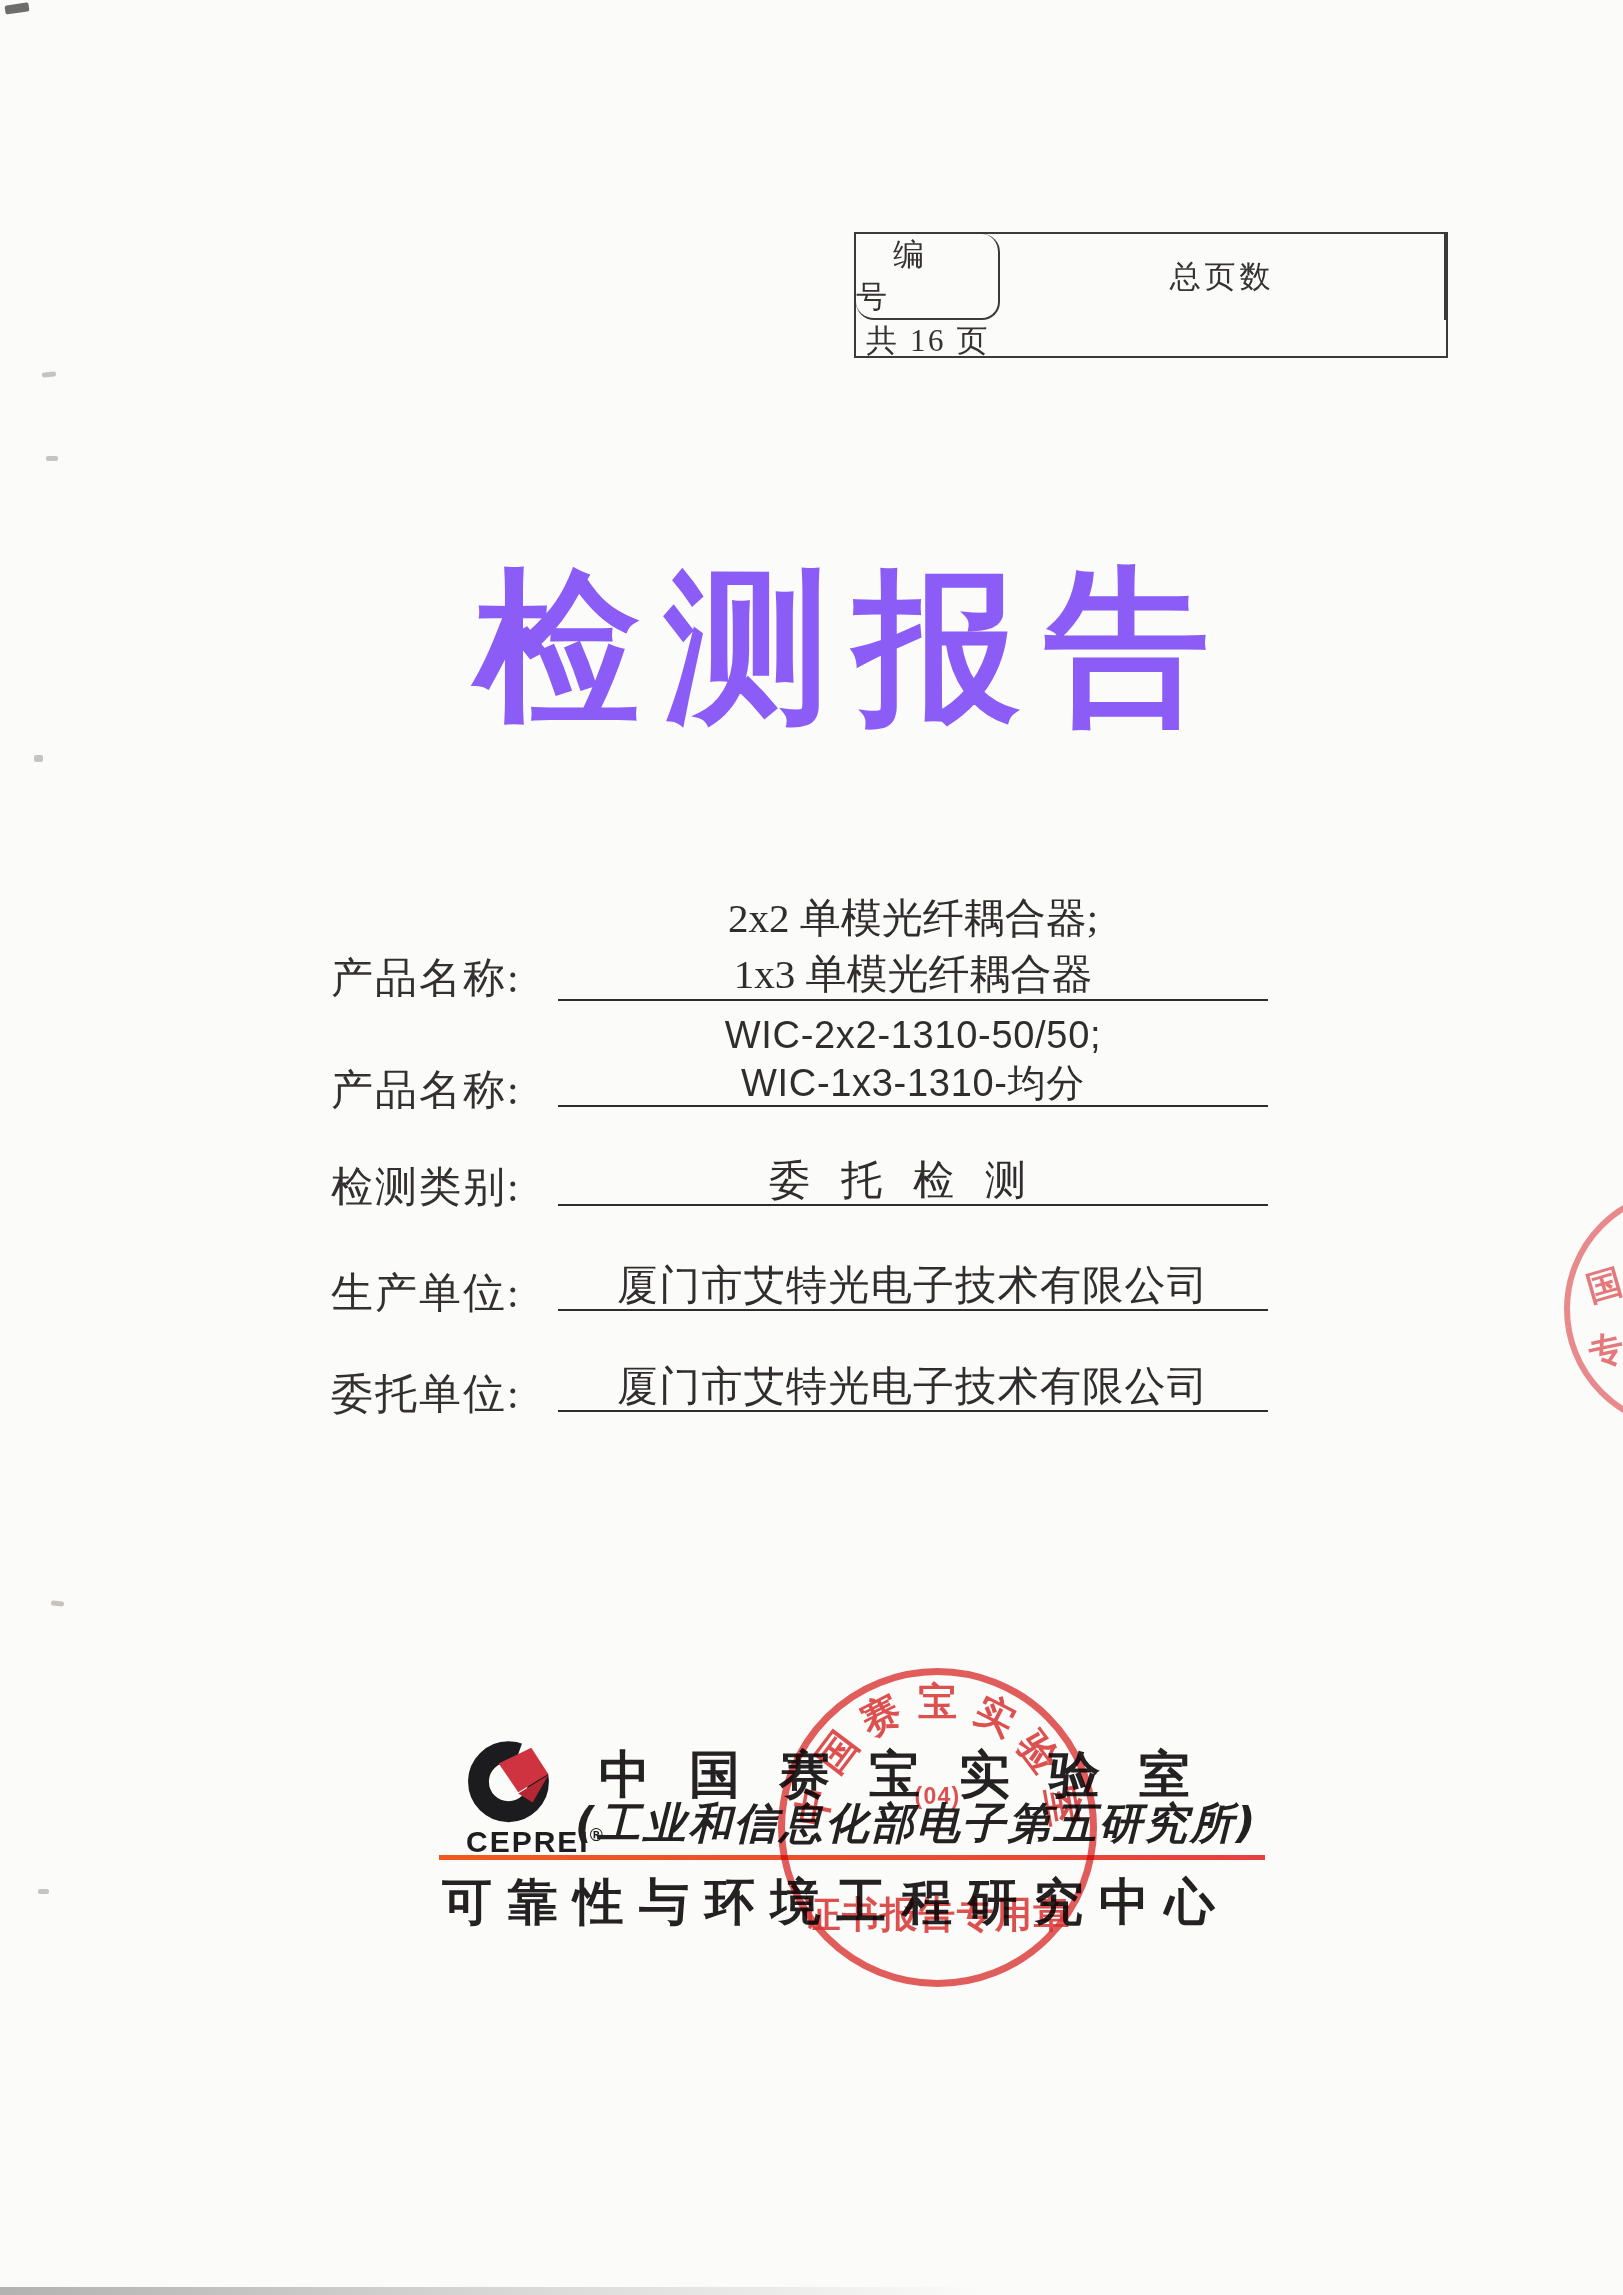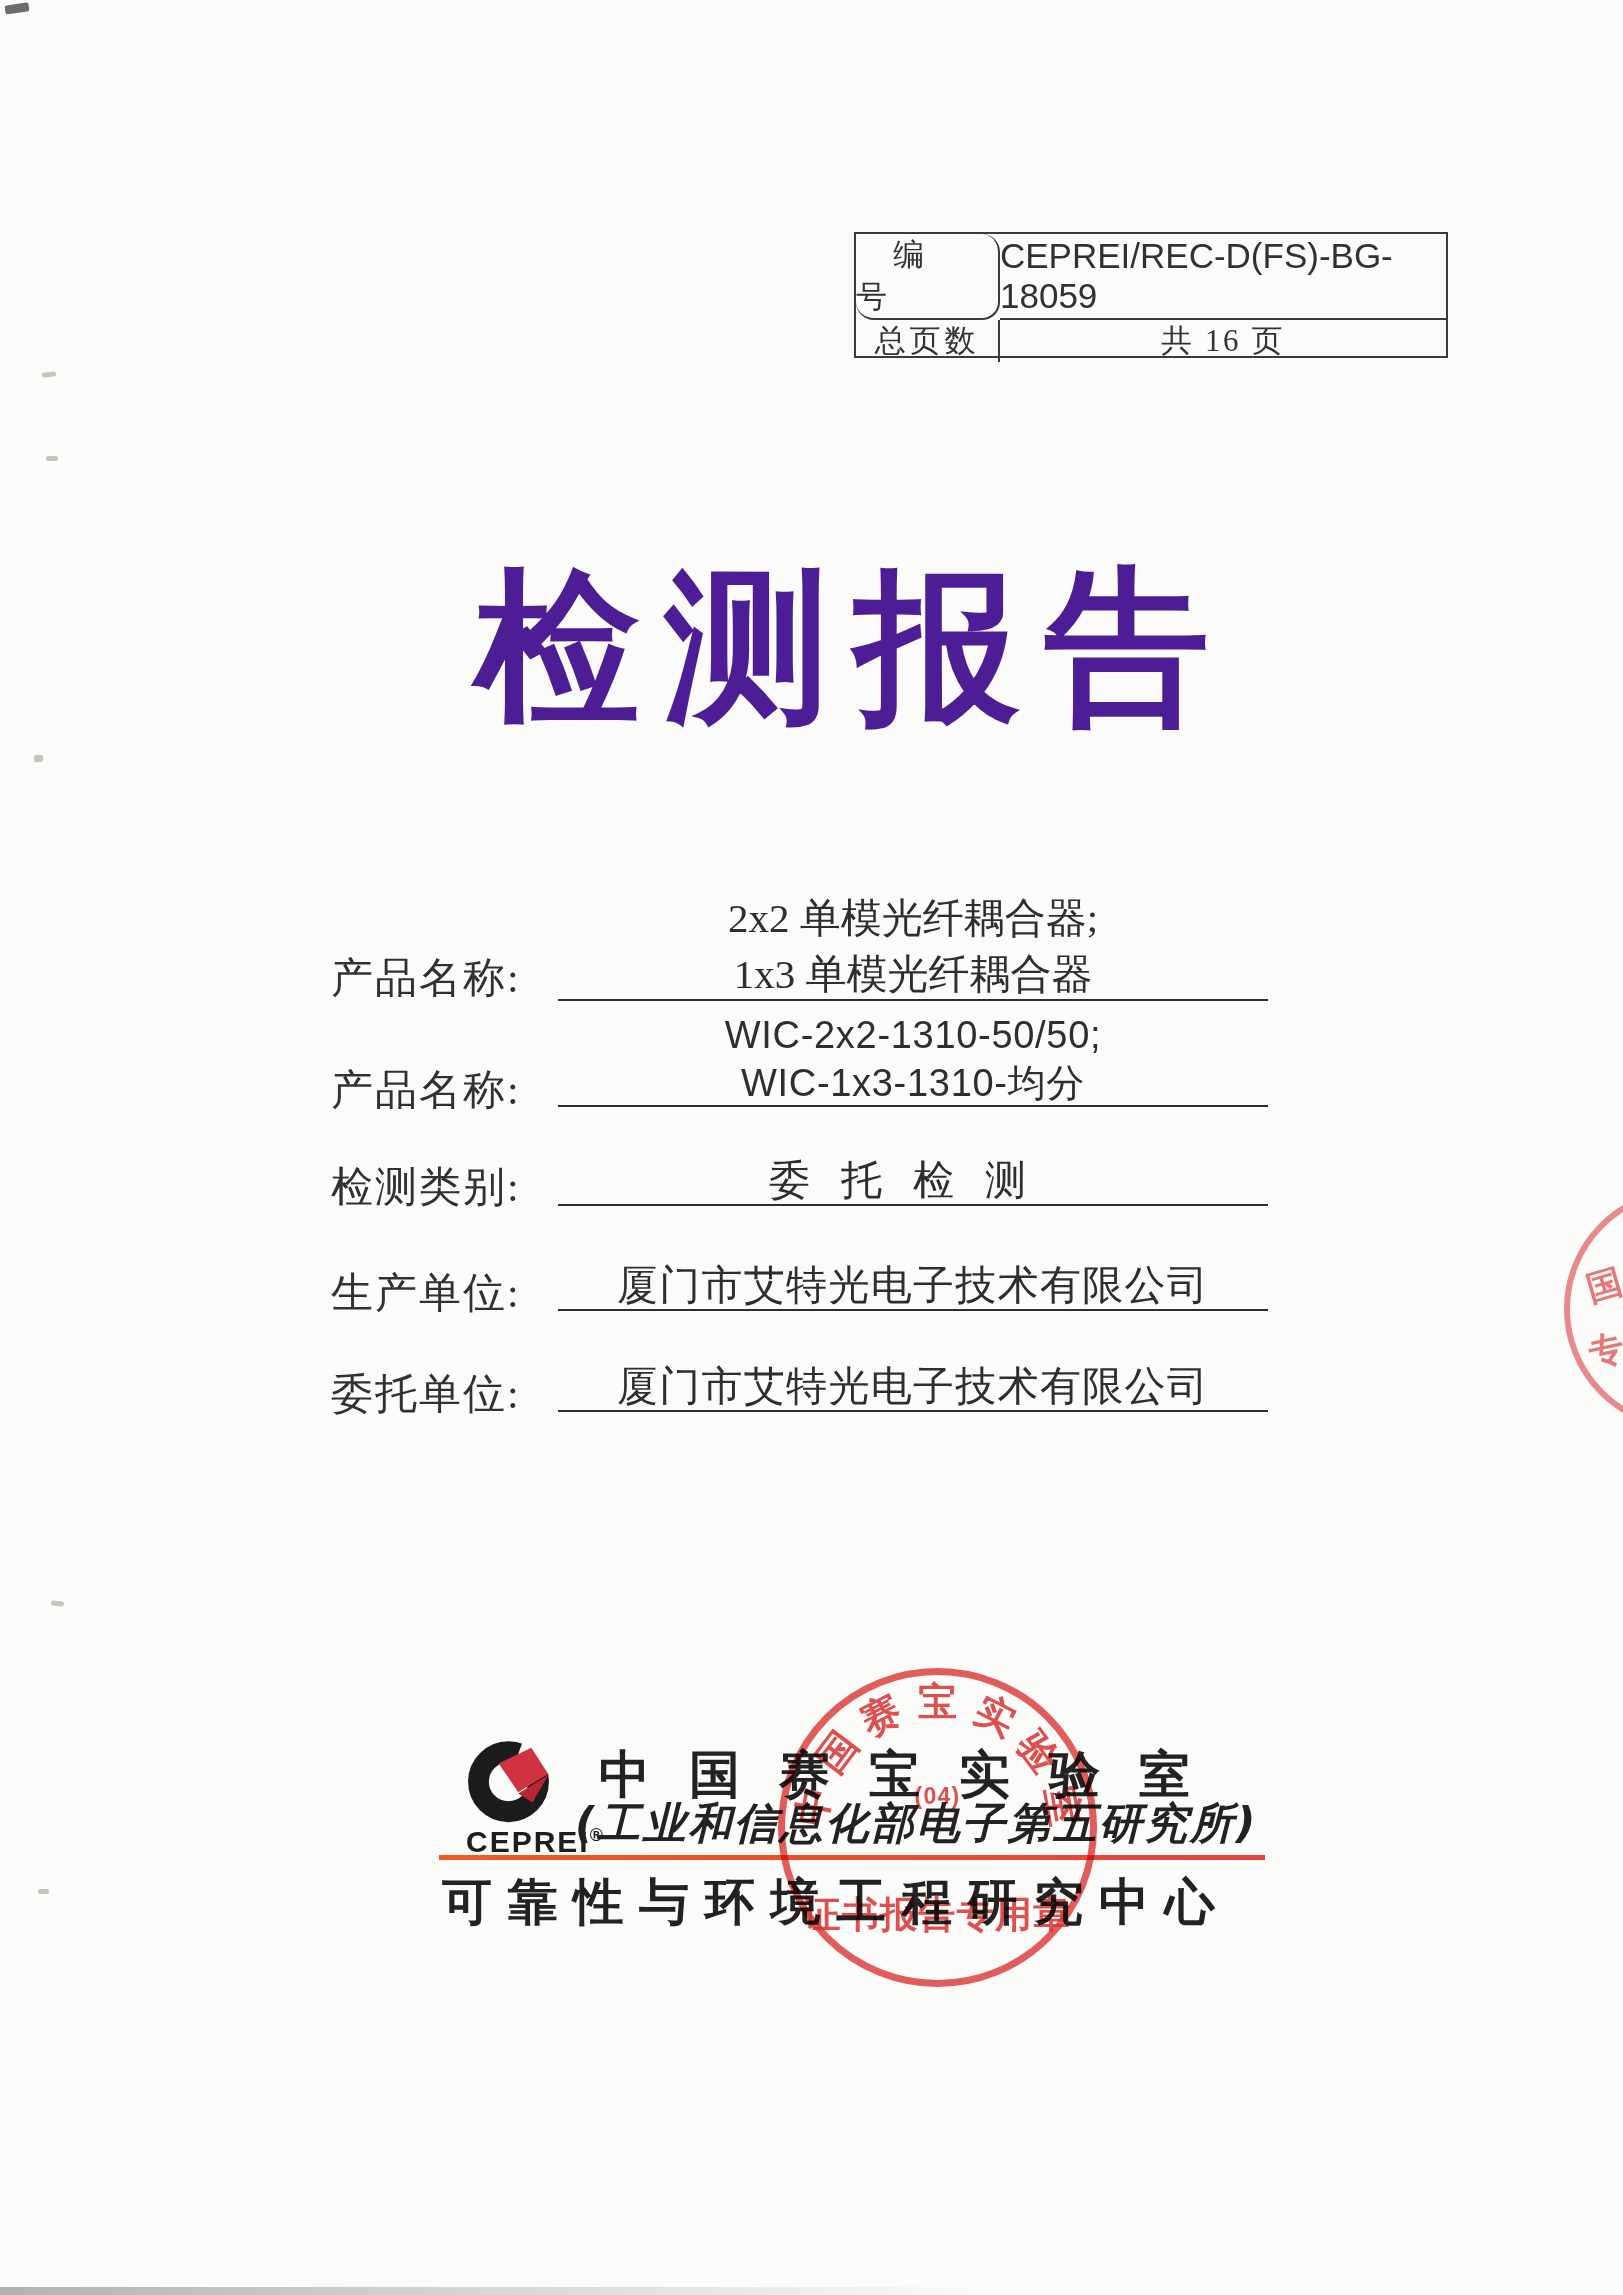--- a/index.html
+++ b/index.html
@@ -31,21 +31,21 @@
   .ht-label{font-family:"Liberation Serif","DejaVu Serif",serif;font-size:31px;color:#343232;border-right:2px solid #3a3a3a;}
   .ht-r1{border-bottom:2px solid #3a3a3a;}
   .ht-label-no{letter-spacing:37px;text-indent:37px;border-radius:18px;}
   .ht-label-pages{letter-spacing:3.9px;}
   .ht-value-no{font-size:35px;color:#333031;letter-spacing:0px;}
   .ht-value-pages{font-family:"Liberation Serif","DejaVu Serif",serif;font-size:31px;color:#343232;letter-spacing:2.6px;}
   
   .main-title{
     position:absolute;left:85px;top:558px;width:1539px;
     text-align:center;font-size:165px;line-height:178px;
-    font-weight:900;letter-spacing:25px;color:#4c1d95;
+    font-weight:900;letter-spacing:25px;color:#8b5cf6;
     font-family:"DejaVu Sans","Liberation Sans",sans-serif;
     white-space:nowrap;
   }
   
   .field-label{
     position:absolute;left:331px;height:47px;
     font-family:"Liberation Serif","DejaVu Serif",serif;
     font-size:42px;color:#333031;letter-spacing:2px;white-space:nowrap;
   }
   .field-value{
@@ -133,21 +133,20 @@
   <div class="corner-mark"></div>
   <div class="artifact a1"></div>
   <div class="artifact a2"></div>
   <div class="artifact a3"></div>
   <div class="artifact a4"></div>
   <div class="artifact a5"></div>
   <div class="bottom-shadow"></div>
 
   <div class="header-table">
     <div class="ht-cell ht-label ht-r1 ht-label-no">编号</div>
-    <div class="ht-cell ht-r1 ht-value-no">CEPREI/REC-D(FS)-BG-18059</div>
     <div class="ht-cell ht-label ht-label-pages">总页数</div>
     <div class="ht-cell ht-value-pages">共 16 页</div>
   </div>
 
   <div class="main-title">检测报告</div>
 
   <div class="field-label lbl-1">产品名称:</div>
   <div class="field-value val-1 cjk-val">
     <div>2x2 单模光纤耦合器;</div>
     <div>1x3 单模光纤耦合器</div>

